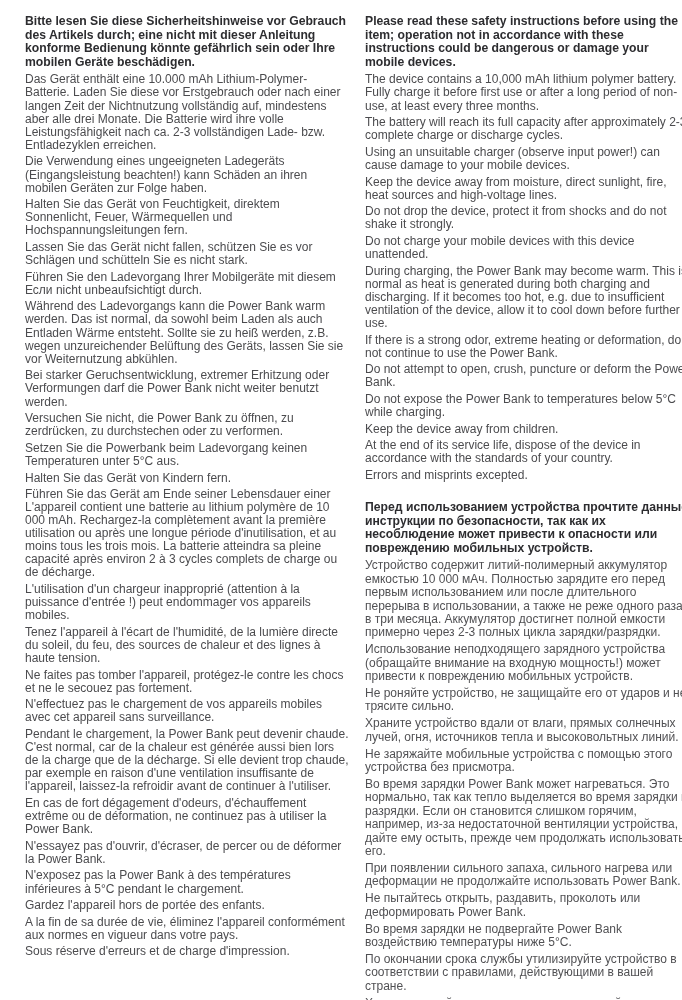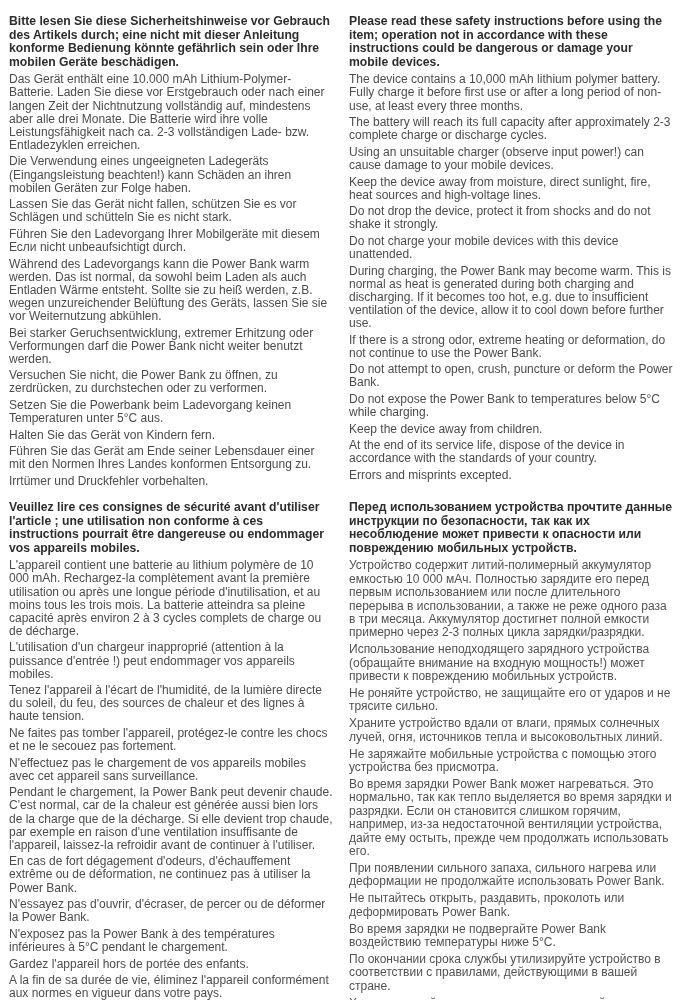--- a/index.html
+++ b/index.html
@@ -5,21 +5,21 @@
   html, body {
     margin: 0;
     padding: 0;
     background: #ffffff;
     font-family: "Liberation Sans", sans-serif;
   }
   .page {
     width: 682px;
     height: 1000px;
     box-sizing: border-box;
-    padding: 15px 8px 8px 9px;
+    padding: 15px 8px 8px 25px;
     display: flex;
     gap: 16px;
     background: #ffffff;
     overflow: hidden;
   }
   .column {
     flex: 0 0 324px;
     width: 324px;
   }
   
@@ -50,33 +50,33 @@
 <body>
 
 <div class="page">
 
   <div class="column">
 
     <section class="lang-section first section-german">
       <h2 class="section-heading">Bitte lesen Sie diese Sicherheitshinweise vor Gebrauch des Artikels durch; eine nicht mit dieser Anleitung konforme Bedienung könnte gefährlich sein oder Ihre mobilen Geräte beschädigen.</h2>
       <p class="body-par">Das Gerät enthält eine 10.000 mAh Lithium-Polymer-Batterie. Laden Sie diese vor Erstgebrauch oder nach einer langen Zeit der Nichtnutzung vollständig auf, mindestens aber alle drei Monate. Die Batterie wird ihre volle Leistungsfähigkeit nach ca. 2-3 vollständigen Lade- bzw. Entladezyklen erreichen.</p>
       <p class="body-par">Die Verwendung eines ungeeigneten Ladegeräts (Eingangsleistung beachten!) kann Schäden an ihren mobilen Geräten zur Folge haben.</p>
+      <p class="body-par">Halten Sie das Gerät von Feuchtigkeit, direktem Sonnenlicht, Feuer, Wärmequellen und Hochspannungsleitungen fern.</p>
       <p class="body-par">Lassen Sie das Gerät nicht fallen, schützen Sie es vor Schlägen und schütteln Sie es nicht stark.</p>
       <p class="body-par">Führen Sie den Ladevorgang Ihrer Mobilgeräte mit diesem Если nicht unbeaufsichtigt durch.</p>
       <p class="body-par">Während des Ladevorgangs kann die Power Bank warm werden. Das ist normal, da sowohl beim Laden als auch Entladen Wärme entsteht. Sollte sie zu heiß werden, z.B. wegen unzureichender Belüftung des Geräts, lassen Sie sie vor Weiternutzung abkühlen.</p>
       <p class="body-par">Bei starker Geruchsentwicklung, extremer Erhitzung oder Verformungen darf die Power Bank nicht weiter benutzt werden.</p>
       <p class="body-par">Versuchen Sie nicht, die Power Bank zu öffnen, zu zerdrücken, zu durchstechen oder zu verformen.</p>
       <p class="body-par">Setzen Sie die Powerbank beim Ladevorgang keinen Temperaturen unter 5°C aus.</p>
       <p class="body-par">Halten Sie das Gerät von Kindern fern.</p>
       <p class="body-par">Führen Sie das Gerät am Ende seiner Lebensdauer einer mit den Normen Ihres Landes konformen Entsorgung zu.</p>
       <p class="body-par">Irrtümer und Druckfehler vorbehalten.</p>
     </section>
 
     <section class="lang-section section-french">
-      <h2 class="section-heading">Veuillez lire ces consignes de sécurité avant d'utiliser l'article ; une utilisation non conforme à ces instructions pourrait être dangereuse ou endommager vos appareils mobiles.</h2>
       <p class="body-par">L'appareil contient une batterie au lithium polymère de 10 000 mAh. Rechargez-la complètement avant la première utilisation ou après une longue période d'inutilisation, et au moins tous les trois mois. La batterie atteindra sa pleine capacité après environ 2 à 3 cycles complets de charge ou de décharge.</p>
       <p class="body-par">L'utilisation d'un chargeur inapproprié (attention à la puissance d'entrée !) peut endommager vos appareils mobiles.</p>
       <p class="body-par">Tenez l'appareil à l'écart de l'humidité, de la lumière directe du soleil, du feu, des sources de chaleur et des lignes à haute tension.</p>
       <p class="body-par">Ne faites pas tomber l'appareil, protégez-le contre les chocs et ne le secouez pas fortement.</p>
       <p class="body-par">N'effectuez pas le chargement de vos appareils mobiles avec cet appareil sans surveillance.</p>
       <p class="body-par">Pendant le chargement, la Power Bank peut devenir chaude. C'est normal, car de la chaleur est générée aussi bien lors de la charge que de la décharge. Si elle devient trop chaude, par exemple en raison d'une ventilation insuffisante de l'appareil, laissez-la refroidir avant de continuer à l'utiliser.</p>
       <p class="body-par">En cas de fort dégagement d'odeurs, d'échauffement extrême ou de déformation, ne continuez pas à utiliser la Power Bank.</p>
       <p class="body-par">N'essayez pas d'ouvrir, d'écraser, de percer ou de déformer la Power Bank.</p>
       <p class="body-par">N'exposez pas la Power Bank à des températures inférieures à 5°C pendant le chargement.</p>
       <p class="body-par">Gardez l'appareil hors de portée des enfants.</p>

